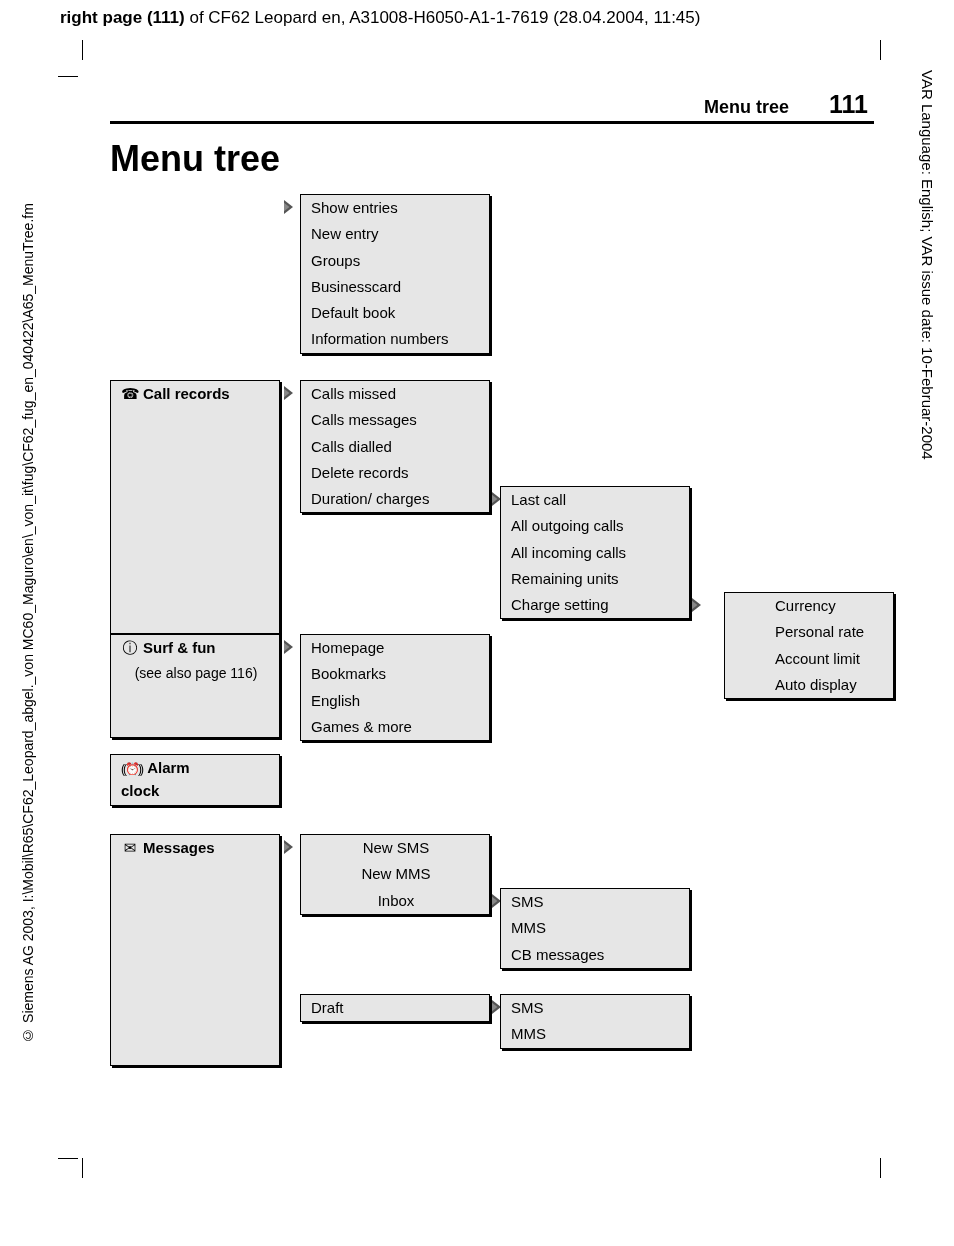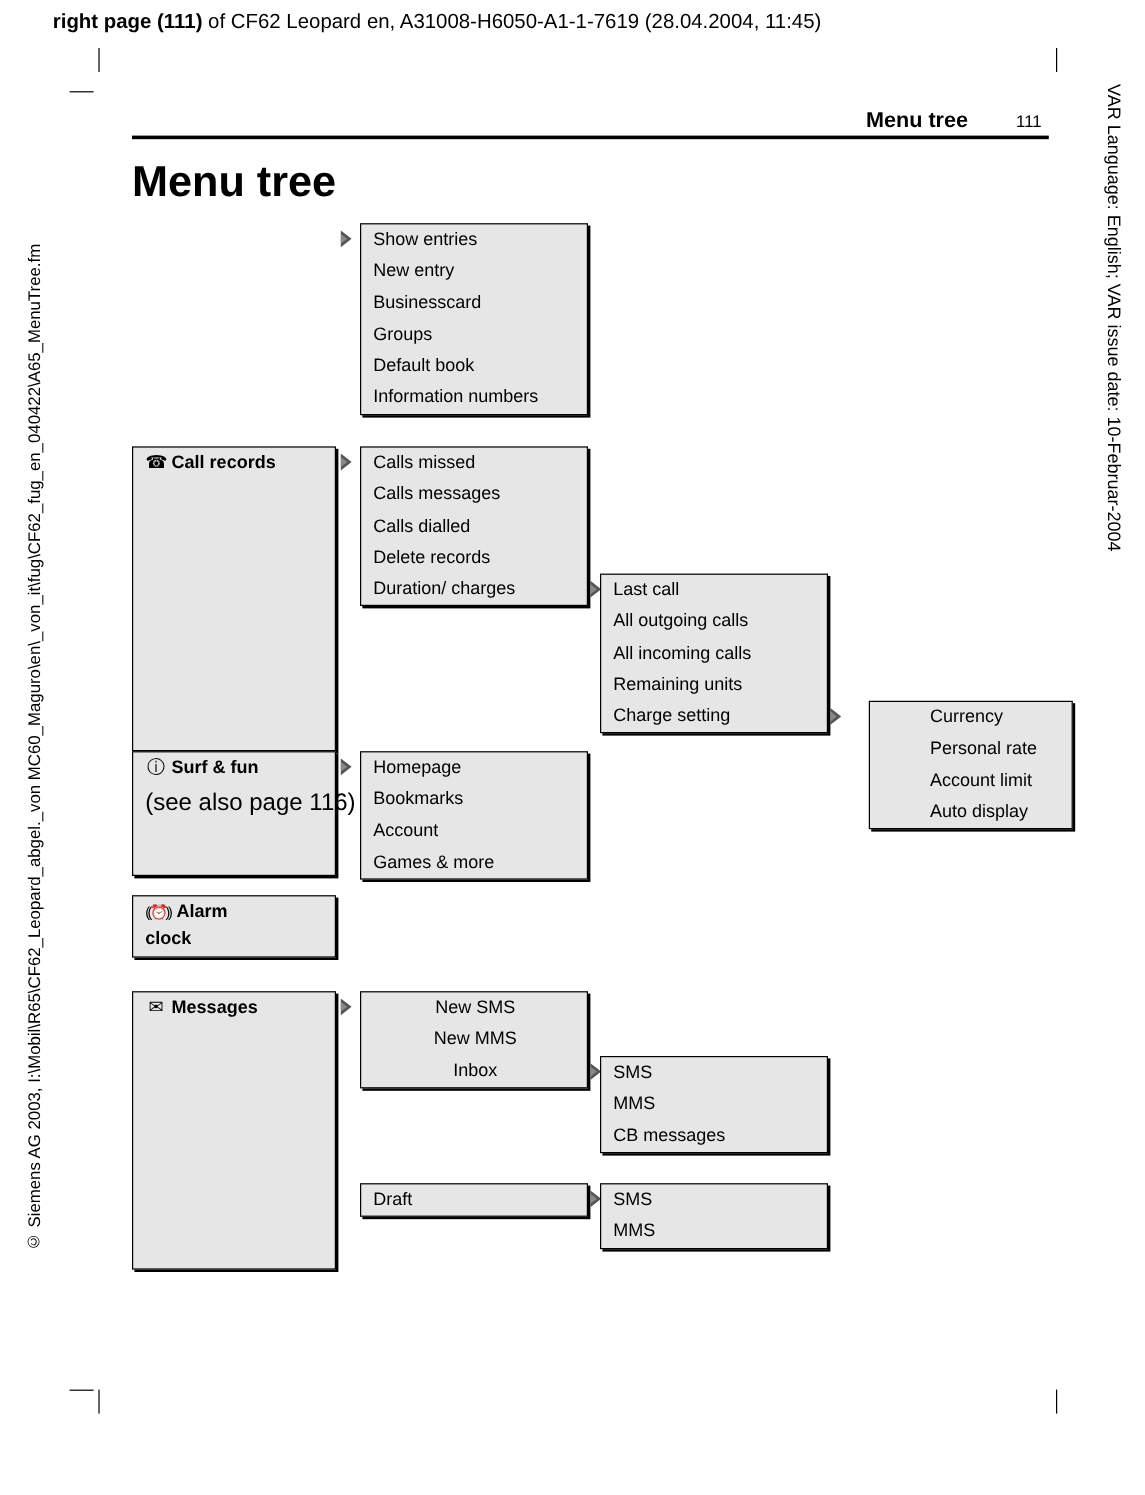--- a/index.html
+++ b/index.html
@@ -9,21 +9,21 @@
     height: 1246px;
     font-family: Arial, Helvetica, sans-serif;
     color: #000;
     position: relative;
     background: #fff;
   }
   .top-header {
     font-size: 17px;
     padding: 8px 0 6px 44px;
   }
-  .top-header b { font-weight: bold; }
+  .top-header b { font-weight: bold; margin-left: 16px; }
   .tick-v { position:absolute; width:1px; height:20px; background:#000; }
   .tick-h { position:absolute; height:1px; width:20px; background:#000; }
 
   .side-left {
     position: absolute;
     left: 20px; top: 50%;
     transform: translateY(-50%) rotate(180deg);
     writing-mode: vertical-rl;
     font-size: 14px;
     color: #000;
@@ -44,21 +44,21 @@
   }
   .running-head {
     border-bottom: 3px solid #000;
     padding-bottom: 2px;
     display: flex;
     justify-content: flex-end;
     align-items: baseline;
     gap: 40px;
   }
   .running-head .title { font-weight: bold; font-size: 18px; }
-  .running-head .pn { font-weight: normal; font-size: 14px; padding-right: 6px;}
+  .running-head .pn { font-weight: bold; font-size: 25px; padding-right: 6px;}
   h1.page-title {
     font-size: 36px;
     margin: 14px 0 14px 0;
     font-weight: bold;
   }
   .tree { position: relative; }
   .box {
     background: #e6e6e6;
     border: 1px solid #000;
     box-shadow: 2px 2px 0 #000;
@@ -68,21 +68,21 @@
     padding: 3px 8px 3px 10px;
     line-height: 1.35;
     white-space: nowrap;
   }
   .lvl1 {
     position: absolute;
     left: 0;
     width: 170px;
   }
   .lvl1 .row.head { font-weight: bold; }
-  .lvl1 .sub { font-weight: normal; font-size:20px; }
+  .lvl1 .sub { font-weight: normal; font-size:14px;text-align:center; }
   .lvl2 { position:absolute; left: 190px; width: 190px; }
   .lvl3 { position:absolute; left: 390px; width: 190px; }
   .lvl4 { position:absolute; left: 614px; width: 170px; padding-left: 40px; }
   .ic { display:inline-block; width:18px; text-align:center; margin-right:4px; font-weight:normal;}
   .arrow {
     position:absolute;
     width:0;height:0;
     border-top:7px solid transparent;
     border-bottom:7px solid transparent;
     border-left:9px solid #555;
@@ -120,22 +120,22 @@
     <span class="pn">111</span>
   </div>
   <h1 class="page-title">Menu tree</h1>
 
   <div class="tree" style="height:920px;">
 
     <span class="arrow" style="top:6px;left:174px"></span>
     <div class="box lvl2" style="top:0">
       <div class="row">Show entries</div>
       <div class="row">New entry</div>
+      <div class="row">Groups</div>
       <div class="row">Businesscard</div>
-      <div class="row">Groups</div>
       <div class="row">Default book</div>
       <div class="row">Information numbers</div>
     </div>
 
     <div class="box lvl1" style="top:186px;height:254px">
       <div class="row head"><span class="ic">☎</span><span>Call records</span></div>
     </div>
     <span class="arrow" style="top:192px;left:174px"></span>
     <div class="box lvl2" style="top:186px">
       <div class="row">Calls missed</div>
@@ -161,21 +161,21 @@
     </div>
 
     <div class="box lvl1" style="top:440px;height:104px">
       <div class="row head"><span class="ic">ⓘ</span><span>Surf &amp; fun</span></div>
       <div class="row sub">(see also page 116)</div>
     </div>
     <span class="arrow" style="top:446px;left:174px"></span>
     <div class="box lvl2" style="top:440px">
       <div class="row">Homepage</div>
       <div class="row">Bookmarks</div>
-      <div class="row">Account</div>
+      <div class="row">English</div>
       <div class="row">Games &amp; more</div>
     </div>
 
     <div class="box lvl1" style="top:560px;height:52px">
       <div class="row head"><span class="ic" style="letter-spacing:-2px;font-size:12px">((⏰))</span> <b>Alarm</b></div>
       <div class="row head" style="padding-top:0">clock</div>
     </div>
 
     <div class="box lvl1" style="top:640px;height:232px">
       <div class="row head"><span class="ic">✉</span><span>Messages</span></div>

